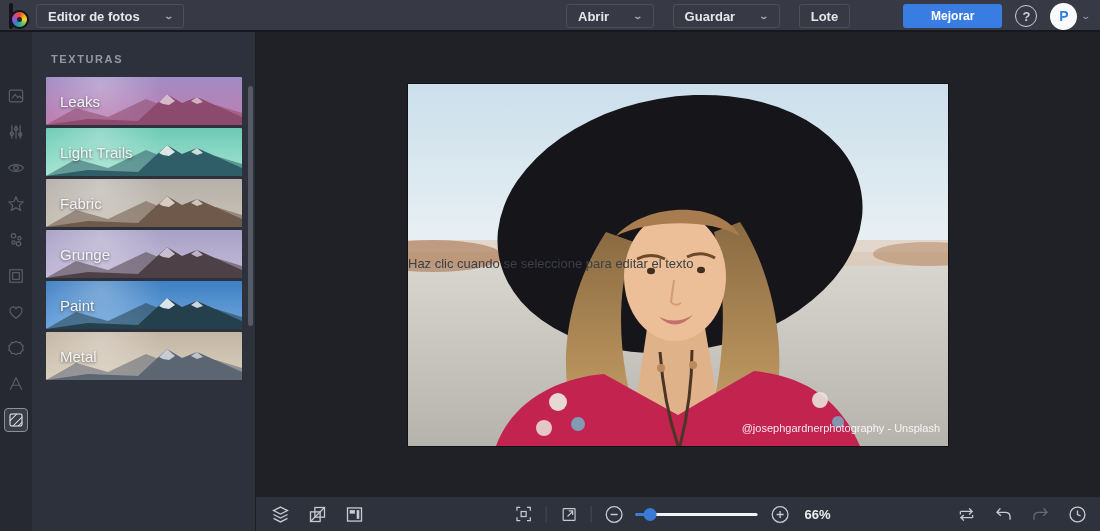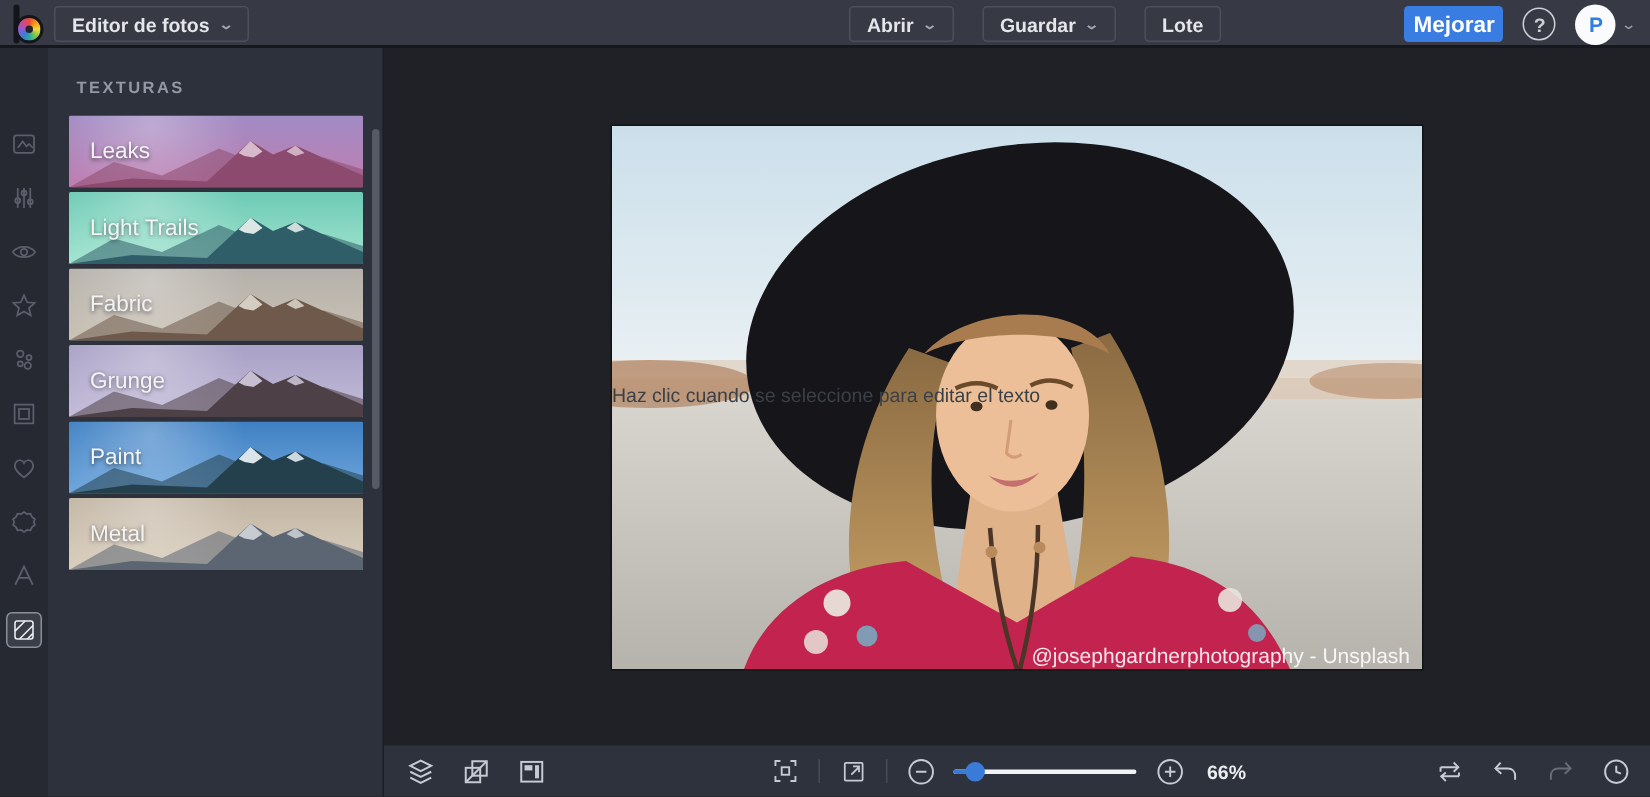--- a/index.html
+++ b/index.html
@@ -8,28 +8,28 @@
 
   
   .topbar { position:absolute; left:0; top:0; width:1100px; height:32px;
     background:#373a44; border-bottom:2px solid #17181d; display:flex; align-items:center; z-index:30; }
   .logo { position:absolute; left:9px; top:3px; width:22px; height:26px; }
   .logo .stem { position:absolute; left:0; top:0; width:4px; height:26px; background:#14151a; border-radius:2px; }
   .logo .wheel { position:absolute; left:1px; top:7px; width:19px; height:19px; border-radius:50%;
     background:conic-gradient(#e74c3c,#f39c12,#f5d742,#7ac74f,#2aa8a0,#3a7bd5,#8e5bd0,#d0488e,#e74c3c);
     border:2px solid #14151a; }
   .logo .hub { position:absolute; left:8px; top:14px; width:5px; height:5px; border-radius:50%; background:#23252c; }
-  .menu-btn { display:flex; align-items:center; gap:7px; height:24px; padding:0 11px;
+  .menu-btn { display:flex; align-items:center; gap:25px; height:24px; padding:0 11px;
     border:1px solid #4b4f5a; border-radius:3px; color:#e4e6eb; font-size:13px; font-weight:700; cursor:pointer; }
   .editor-menu { position:absolute; left:36px; top:4px; }
   .center-group { position:absolute; left:566px; top:4px; display:flex; gap:19px; }
   .chev { font-size:9px; color:#a2a6b1; transform:scaleX(1.4); }
   .right-group { position:absolute; right:10px; top:0; height:32px; display:flex; align-items:center; gap:13px; }
-  .btn-primary { height:24px; padding:0 6px; background:#3a7de2; border-radius:3px; color:#fff;
-    font-size:15px; font-weight:700; display:flex; align-items:center; cursor:pointer; }
+  .btn-primary { height:24px; padding:0 28px; background:#3a7de2; border-radius:3px; color:#fff;
+    font-size:12px; font-weight:700; display:flex; align-items:center; cursor:pointer; }
   .help-circ { width:22px; height:22px; border:1.5px solid #cdd0d7; border-radius:50%; color:#cdd0d7;
     font-size:13px; font-weight:700; display:flex; align-items:center; justify-content:center; cursor:pointer; }
   .avatar-wrap { display:flex; align-items:center; gap:5px; cursor:pointer; }
   .avatar { width:27px; height:27px; background:#fbfbfd; border-radius:50%; color:#2f7fe0;
     font-size:14px; font-weight:700; display:flex; align-items:center; justify-content:center; }
 
   
   .rail { position:absolute; left:0; top:32px; width:32px; height:499px; background:#262932; z-index:20; }
   .rail-item { position:absolute; left:4px; width:24px; height:24px; display:flex; align-items:center;
     justify-content:center; cursor:pointer; }
@@ -52,21 +52,21 @@
   .panel-scrollbar { position:absolute; right:2px; top:54px; width:5px; height:240px;
     background:#555a66; border-radius:3px; cursor:pointer; }
 
   
   .canvas { position:absolute; left:256px; top:32px; width:844px; height:465px; background:#1f2127;
     display:flex; align-items:center; justify-content:center; }
   .photo { position:relative; width:540px; height:362px; box-shadow:0 0 0 1px rgba(0,0,0,.4); }
   .photo > svg { position:absolute; inset:0; }
   .overlay-text { position:absolute; left:0; top:172px; width:100%; text-align:left;
     color:#3b4046; font-size:13px; cursor:text; }
-  .watermark { position:absolute; right:8px; bottom:1px; color:rgba(255,255,255,.88); font-size:14px; }
+  .watermark { position:absolute; right:8px; bottom:12px; color:rgba(255,255,255,.88); font-size:11px; }
 
   
   .bottombar { position:absolute; left:256px; bottom:0; width:844px; height:34px; background:#2e323c; z-index:25; }
   .bottombar svg { stroke:#c6cad2; fill:none; stroke-width:1.5; }
   .bb-left { position:absolute; left:13px; top:0; height:34px; display:flex; align-items:center; gap:15px; }
   .bb-center { position:absolute; left:50%; top:0; transform:translateX(-52%); height:34px;
     display:flex; align-items:center; gap:11px; }
   .bb-right { position:absolute; right:12px; top:0; height:34px; display:flex; align-items:center; gap:15px; }
   .bb-icon { width:22px; height:22px; display:flex; align-items:center; justify-content:center; cursor:pointer; }
   .bb-divider { width:1px; height:16px; background:#484c57; }

